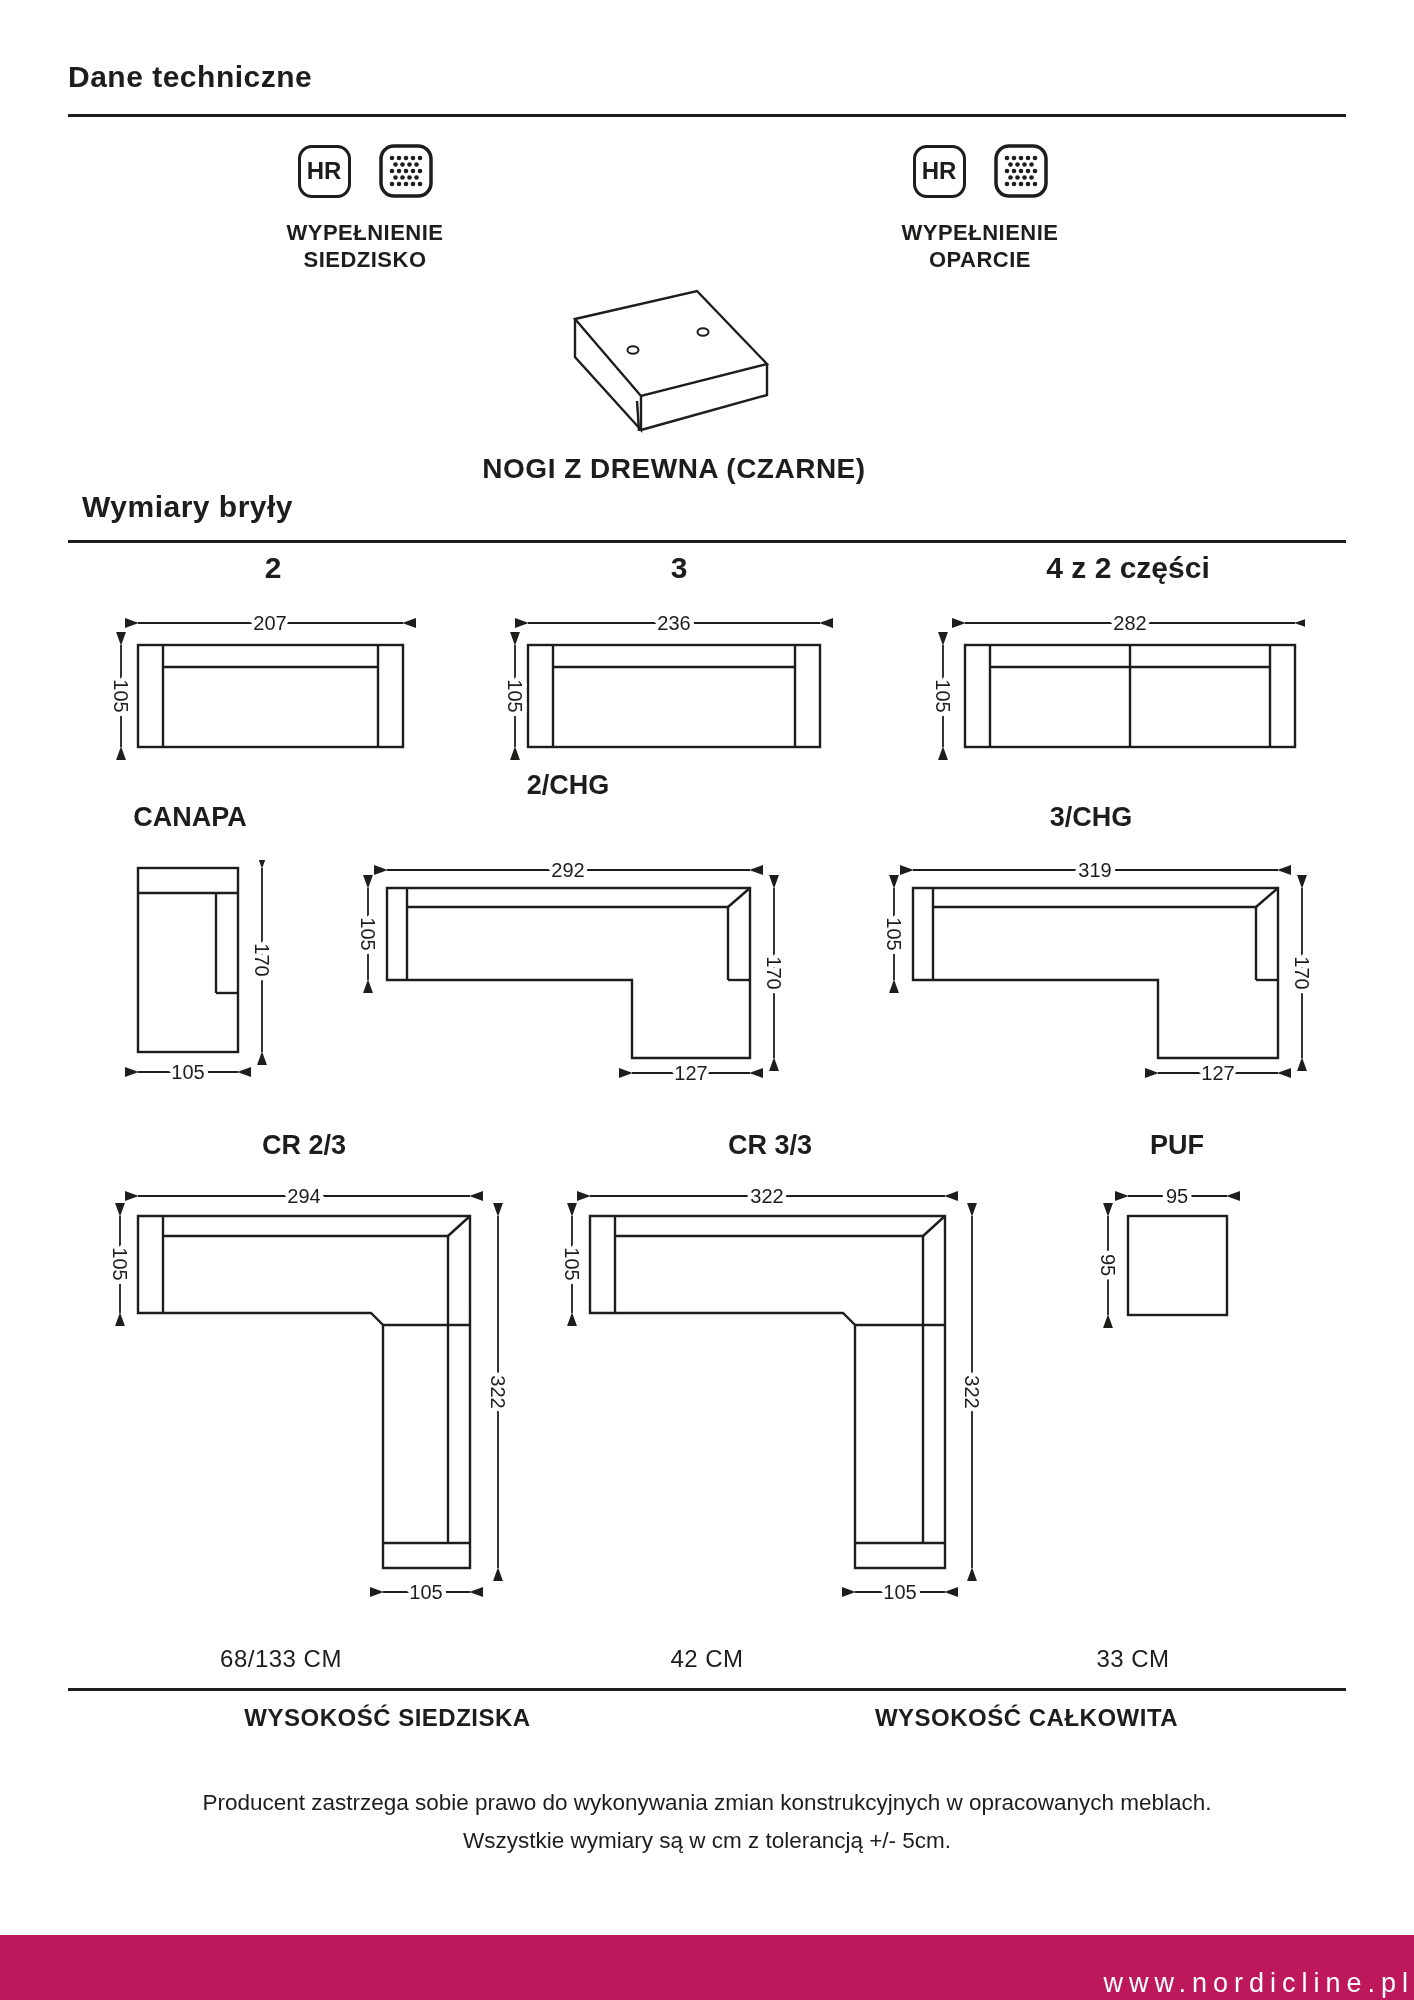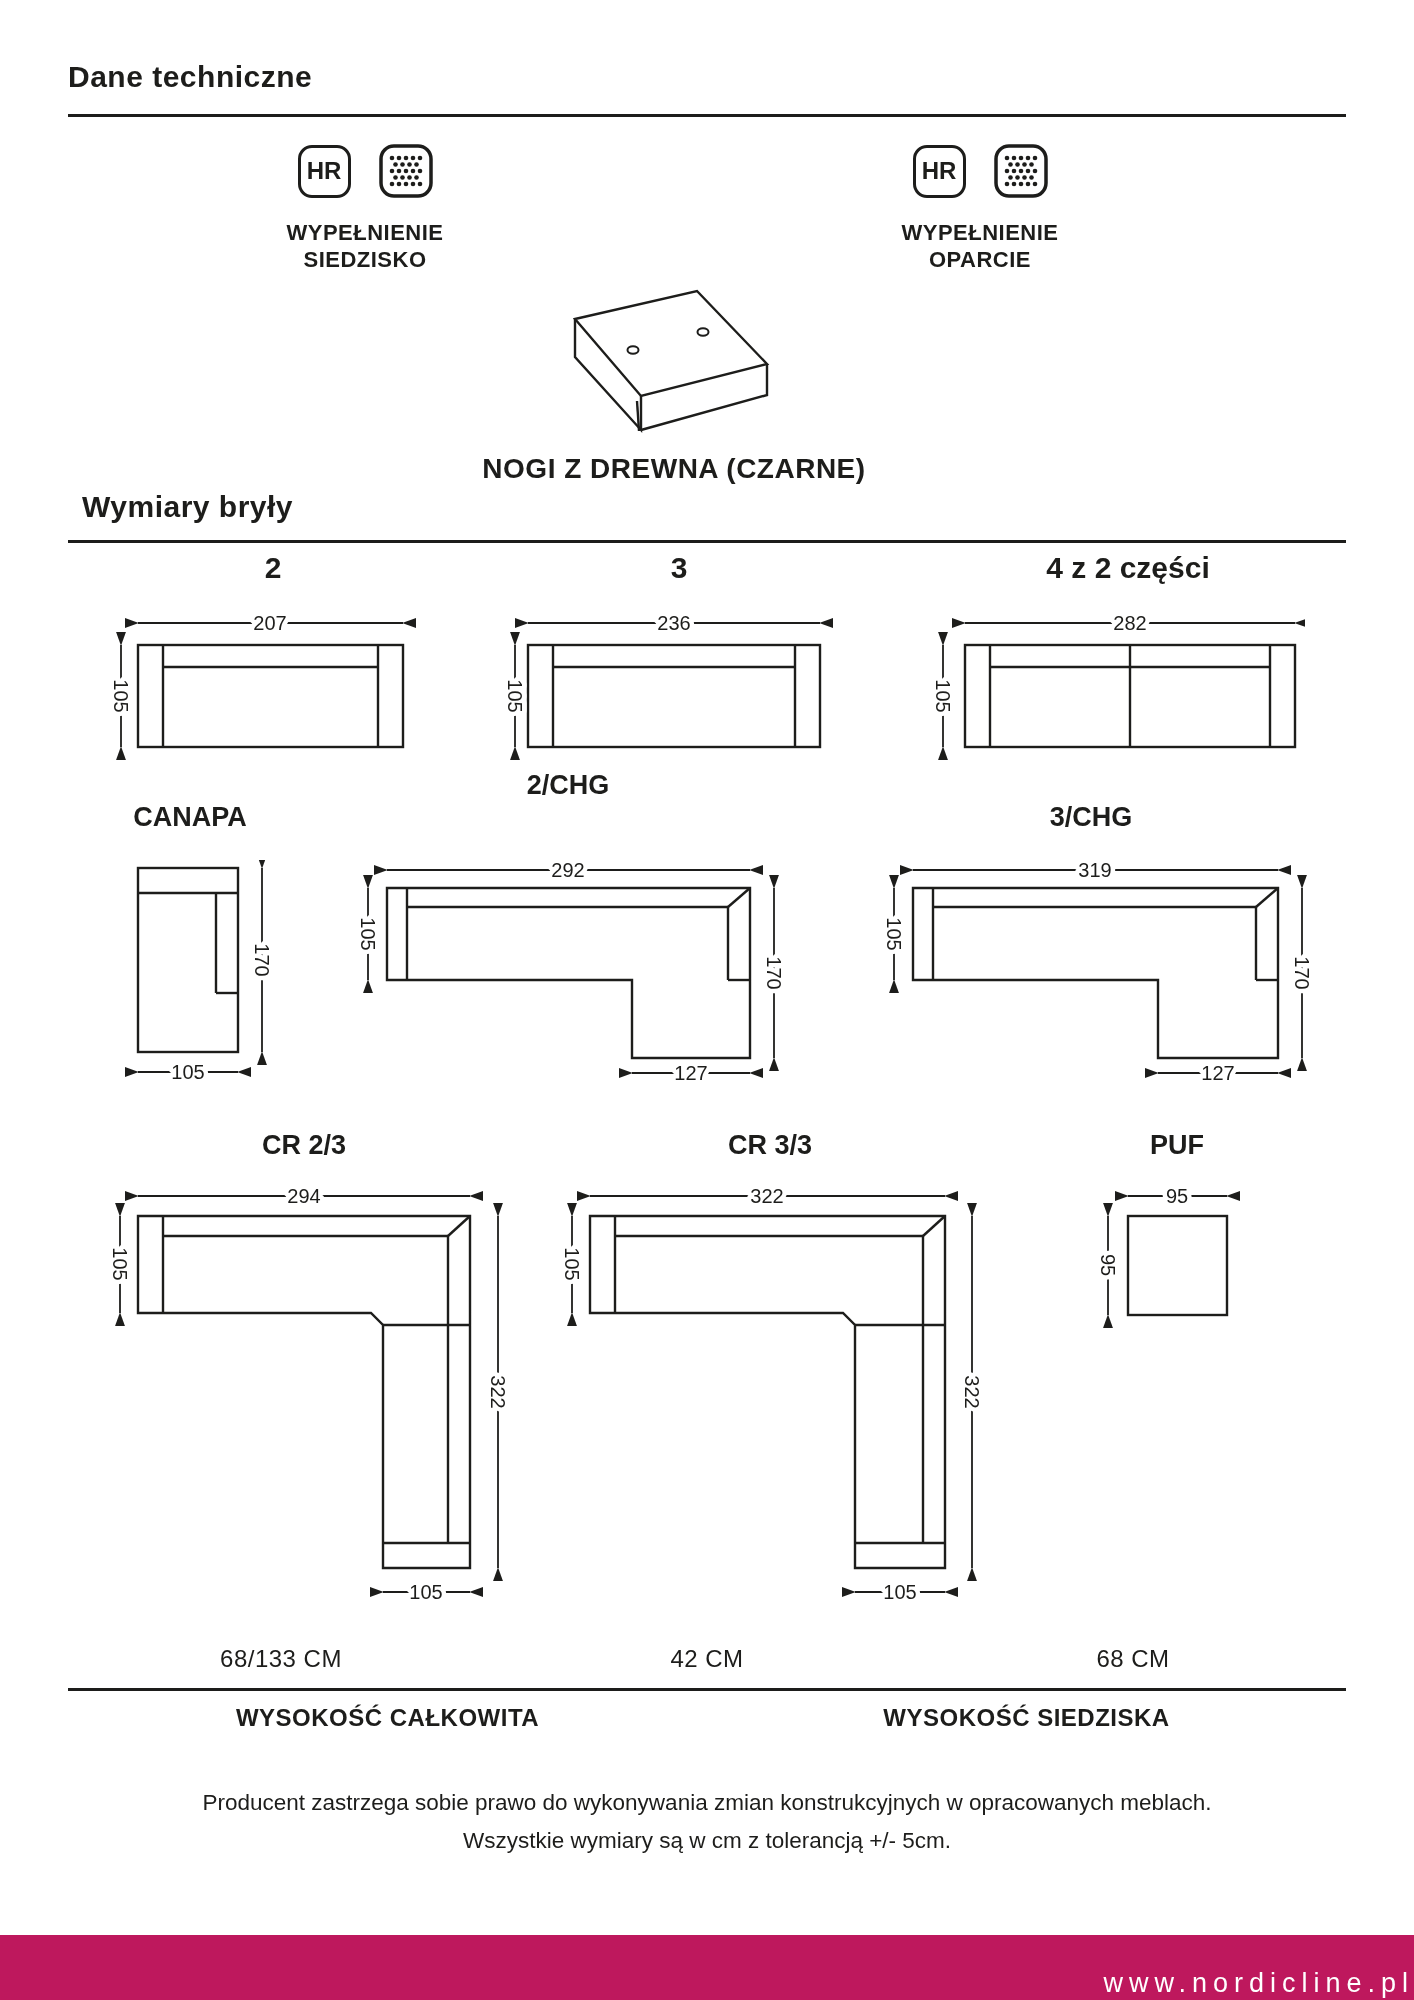--- a/index.html
+++ b/index.html
@@ -283,26 +283,26 @@
     <line class="d" x1="48" y1="16" x2="147" y2="16" marker-start="url(#ah)" marker-end="url(#ah)"></line>
     <text class="n" x="97" y="23">95</text>
     <line class="d" x1="28" y1="36" x2="28" y2="135" marker-start="url(#ah)" marker-end="url(#ah)"></line>
     <text class="n" transform="rotate(90 21 85)" x="21" y="85">95</text>
   </svg>
 
   <div class="abs specs">
     <div class="spec-row">
       <div class="spec-col spec-value">68/133 CM</div>
       <div class="spec-col spec-value">42 CM</div>
-      <div class="spec-col spec-value">68 CM</div>
+      <div class="spec-col spec-value">33 CM</div>
     </div>
     <div class="rule"></div>
     <div class="spec-row">
+      <div class="spec-col spec-label">WYSOKOŚĆ SIEDZISKA</div>
       <div class="spec-col spec-label">WYSOKOŚĆ CAŁKOWITA</div>
-      <div class="spec-col spec-label">WYSOKOŚĆ SIEDZISKA</div>
     </div>
   </div>
 
   <div class="abs disclaimer">
     <div>Producent zastrzega sobie prawo do wykonywania zmian konstrukcyjnych w opracowanych meblach.</div>
     <div>Wszystkie wymiary są w cm z tolerancją +/- 5cm.</div>
   </div>
 
   <div class="abs footer">
     <span class="url">www.nordicline.pl</span>

